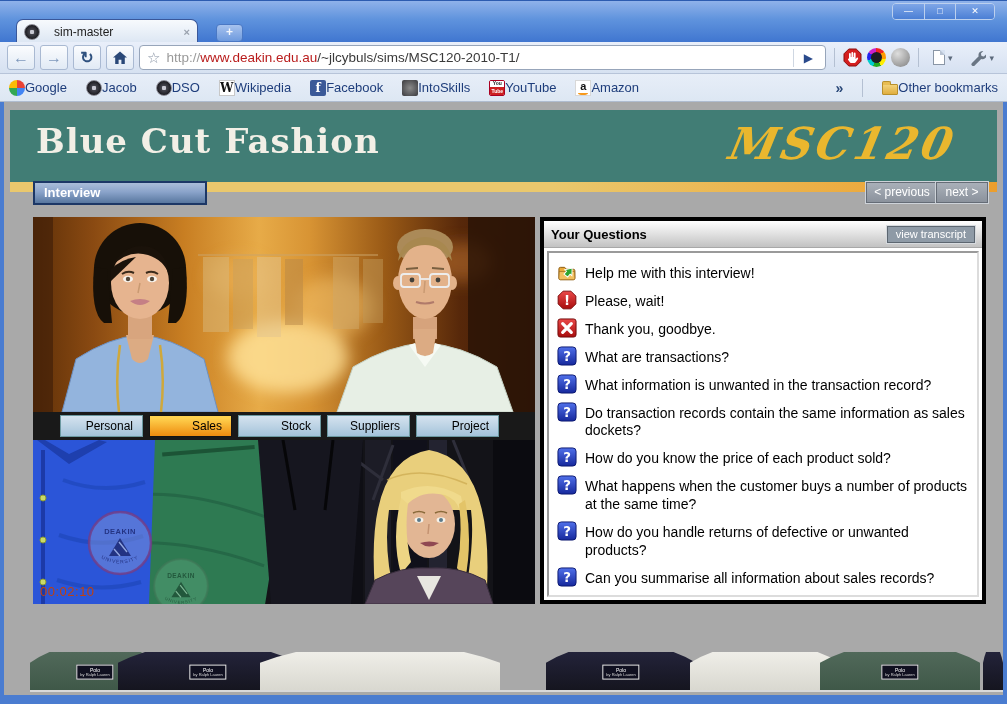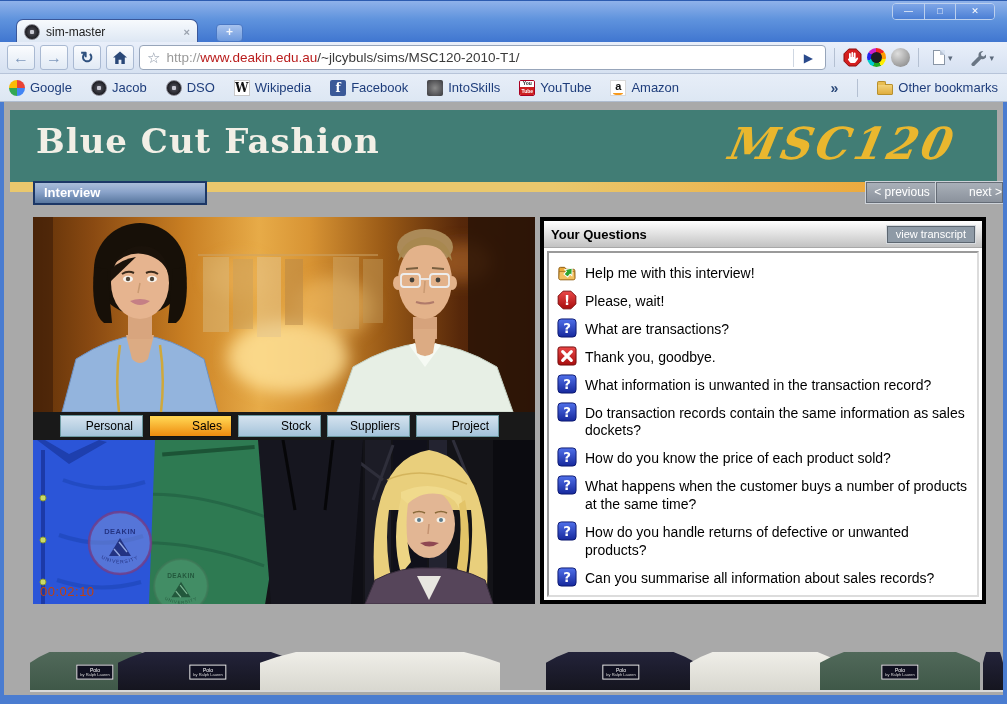--- a/index.html
+++ b/index.html
@@ -5,21 +5,21 @@
   * { margin:0; padding:0; box-sizing:border-box; }
   html,body { width:1007px; height:704px; overflow:hidden; }
   body { position:relative; font-family:"Liberation Sans",sans-serif; background:#4a7cd0; }
 
   
   .titlebar { position:absolute; top:0; left:0; right:0; height:42px;
     background:linear-gradient(#8fb2ea 0%, #5f93dd 45%, #4076d0 100%);
     border-top:1px solid #2c5cb0; }
   .tab { position:absolute; left:16px; top:18px; width:182px; height:24px;
     background:linear-gradient(#f7fafd,#dce6f3); border:1px solid #39579a; border-bottom:none;
-    border-radius:7px 7px 0 0; display:flex; align-items:center; gap:6px; padding:0 7px; }
+    border-radius:7px 7px 0 0; display:flex; align-items:center; gap:14px; padding:0 7px; }
   .tab-title { flex:1; font-size:12px; color:#1d1d1d; white-space:nowrap; overflow:hidden; }
   .tab-close { color:#9aa2ae; font-size:11px; font-weight:bold; cursor:default; }
   .newtab { position:absolute; left:216px; top:23px; width:27px; height:18px;
     background:linear-gradient(#a7c2ee,#6e9ade); border:1px solid #4a78c4; border-radius:4px;
     color:#f2f6fc; font-size:12px; font-weight:bold; text-align:center; line-height:15px; }
   .win-controls { position:absolute; right:12px; top:2px; display:flex;
     border:1px solid #bcd0ee; border-radius:4px; overflow:hidden; }
   .win-btn { width:31px; height:15px; background:linear-gradient(#7ea6e7,#4b7fd5);
     color:#fff; font-size:9px; line-height:14px; text-align:center; border-left:1px solid #bcd0ee; }
   .win-btn:first-child { border-left:none; }
@@ -46,21 +46,21 @@
   .ext.globe { border-radius:50%; background:radial-gradient(circle at 35% 30%, #dedede, #a0a0a0 65%, #7d7d7d); }
   .menu-btn { height:25px; border:1px solid transparent; border-radius:3px; display:flex; align-items:center; gap:3px; padding:0 5px; }
   .caret { color:#5c6a7c; font-size:9px; }
   .page-doc { width:12px; height:15px; background:#fff; border:1px solid #8a96a6; position:relative; }
   .page-doc:after { content:""; position:absolute; right:-1px; top:-1px; border-style:solid;
     border-width:0 5px 5px 0; border-color:transparent #d6e1f1 #b9c4d4 transparent; }
 
   .bookmarks { position:absolute; top:74px; left:0; right:0; height:28px;
     background:linear-gradient(#e7eef8,#dde7f3); border-bottom:1px solid #afbccf;
     display:flex; align-items:center; gap:19px; padding:0 9px; font-size:13px; color:#1e3d7b; }
-  .bm { display:flex; align-items:center; gap:5px; white-space:nowrap; }
+  .bm { display:flex; align-items:center; white-space:nowrap; }
   .bm-ico { width:16px; height:16px; flex:0 0 16px; display:flex; align-items:center; justify-content:center; overflow:hidden; }
   .ico-google { border-radius:50%; background:conic-gradient(#ea4335 0 25%, #4285f4 0 50%, #34a853 0 75%, #fbbc05 0 100%); }
   .ico-deakin { border-radius:50%; background:radial-gradient(#5a5a64,#17171c 75%); border:1px solid #8a8a94; position:relative; }
   .ico-deakin i { position:absolute; left:5px; top:5px; width:4px; height:4px; background:#c8c8d2; border-radius:1px; }
   .ico-wiki { background:#fff; border:1px solid #c8c8c8; color:#111; font-family:"DejaVu Serif",serif; font-weight:bold; font-size:12px; line-height:1; }
   .ico-fb { background:#3b5998; border-radius:2px; color:#fff; font-family:"DejaVu Serif",serif; font-weight:bold; font-size:12px; }
   .ico-into { background:radial-gradient(#8a8a8a,#3a3a3e); border-radius:2px; }
   .ico-yt { border-radius:2px; flex-direction:column; border:1px solid #a02; }
   .ico-yt .yt-top { width:16px; height:7px; background:#fff; color:#222; font-size:5px; line-height:7px; text-align:center; font-weight:bold; }
   .ico-yt .yt-bot { width:16px; height:8px; background:#cc2020; color:#fff; font-size:5px; line-height:8px; text-align:center; font-weight:bold; }
@@ -82,21 +82,21 @@
     font-style:italic; font-weight:bold; font-size:44px; color:#eab72e; transform:skewX(-12deg); letter-spacing:3px; }
   .stripe { position:absolute; left:6px; top:80px; width:987px; height:10px;
     background:linear-gradient(90deg,#eac86d 0%,#eac86d 55%,#ec9e2c 100%); }
   .interview-btn { position:absolute; left:29px; top:79px; width:174px; height:24px;
     background:linear-gradient(#aabdd9,#8aa3ca 45%,#58779f); border:2px solid #1c3766;
     color:#fff; font-weight:bold; font-size:13px; padding:2px 9px; }
   .pn-btn { position:absolute; top:80px; height:21px; background:linear-gradient(#a9b0b9,#8b929c);
     border:1px solid #656c76; box-shadow:0 0 0 1px #ced3d9; color:#fff; font-size:12px;
     text-align:center; line-height:18px; }
   .pn-prev { left:862px; width:72px; }
-  .pn-next { left:932px; width:67px;text-align:right; }
+  .pn-next { left:932px; width:52px; }
 
   
   .video { position:absolute; left:29px; top:115px; width:502px; height:387px; background:#000; }
   .scene { display:block; }
   .vtabs { height:28px; background:#191919; display:flex; align-items:center; gap:6px; padding-left:27px;text-align:right; }
   .vtab { width:83px; height:22px; font-size:12px; color:#000; padding:3px 9px;
     background:linear-gradient(#d5e3ef,#a4c3da); border:1px solid #6b98a0; white-space:nowrap; }
   .vtab.active { background:linear-gradient(#ffd24f 10%,#ef8f12 95%); border:1px solid #141414; }
   .scene-bottom-wrap { position:relative; height:164px; }
   .timestamp { position:absolute; left:7px; bottom:5px; color:#c2410c; font-size:13px; letter-spacing:.5px; }
@@ -447,29 +447,29 @@
         <span class="q-text">Help me with this interview!</span>
       </div>
       <div class="q-item">
         <svg class="qicon">
             <use href="#icon-stop"></use>
           </svg>
         <span class="q-text">Please, wait!</span>
       </div>
       <div class="q-item">
         <svg class="qicon">
+            <use href="#icon-x"></use>
+          </svg>
+        <span class="q-text">Thank you, goodbye.</span>
+      </div>
+      <div class="q-item">
+        <svg class="qicon">
             <use href="#icon-q"></use>
           </svg>
         <span class="q-text">What are transactions?</span>
-      </div>
-      <div class="q-item">
-        <svg class="qicon">
-            <use href="#icon-x"></use>
-          </svg>
-        <span class="q-text">Thank you, goodbye.</span>
       </div>
       <div class="q-item">
         <svg class="qicon">
             <use href="#icon-q"></use>
           </svg>
         <span class="q-text">What information is unwanted in the transaction record?</span>
       </div>
       <div class="q-item">
         <svg class="qicon">
             <use href="#icon-q"></use>

